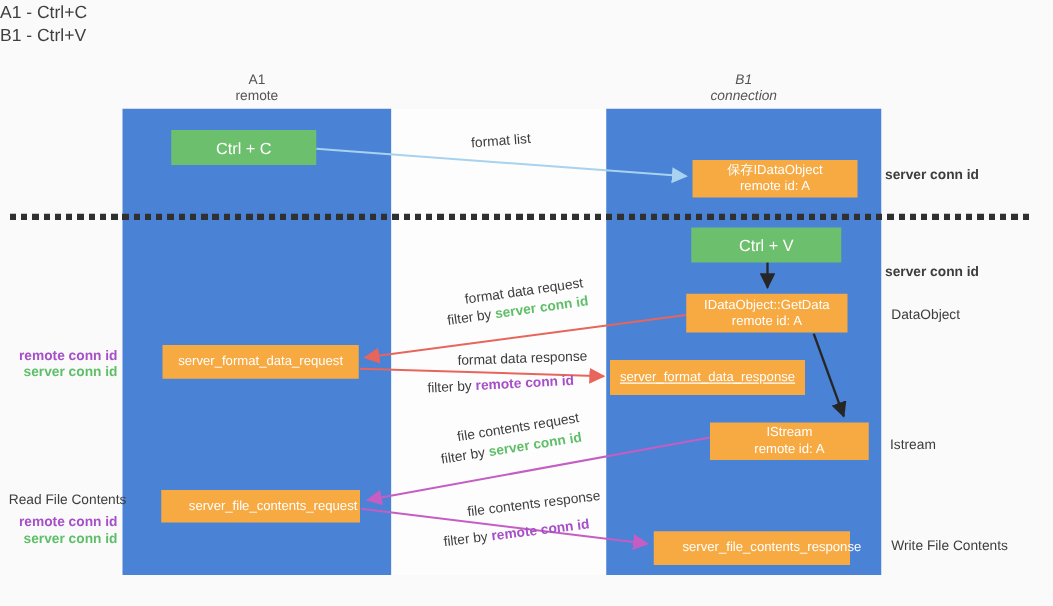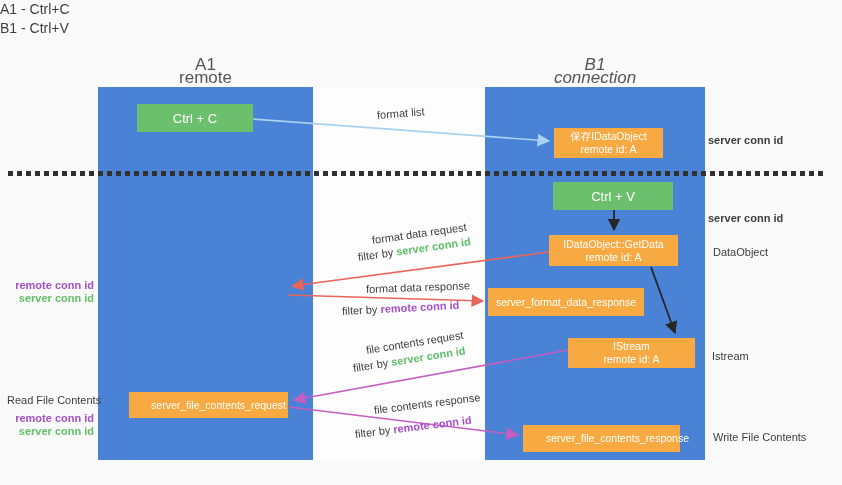--- a/index.html
+++ b/index.html
@@ -6,21 +6,21 @@
   html,body { background:#fafafa; }
   .stage {
     position:relative; width:842px; height:485px; overflow:hidden;
     background:#fafafa; font-family:"Liberation Sans", sans-serif; color:#3d3d3d;
   }
   .abs { position:absolute; }
   .title {
     left:0; top:9; width:820px; text-align:left;
     font-size:14px; line-height:19px; color:#3f3f3f;
   }
-  .lane-header { text-align:center; font-size:17px; line-height:13px; color:#555; }
+  .lane-header { text-align:center; font-size:11px; line-height:13px; color:#555; }
   .lane { background:#4a82d6; }
   .mid-strip { background:rgba(255,255,255,0.55); }
   .dotted-line {
     background:repeating-linear-gradient(90deg,#303030 0 5px, rgba(0,0,0,0) 5px 9px);
   }
   .node {
     display:flex; flex-direction:column; align-items:center; justify-content:center;
     text-align:center; color:#fff; font-size:10.5px; line-height:13px;
   }
   .node.green { background:#6cbf6c; font-size:13px; }
@@ -78,36 +78,39 @@
     <line x1="288" y1="295" x2="483" y2="301" stroke="#e8655c" stroke-width="1.6" marker-end="url(#m-red)"></line>
     <line x1="651" y1="267" x2="675" y2="333" stroke="#262626" stroke-width="1.8" marker-end="url(#m-black)"></line>
     <line x1="568" y1="350" x2="294" y2="400" stroke="#c45ec2" stroke-width="1.6" marker-end="url(#m-magenta)"></line>
     <line x1="289" y1="407" x2="518" y2="435" stroke="#c45ec2" stroke-width="1.6" marker-end="url(#m-magenta)"></line>
   </svg>
 
   <div class="abs node green" style="left:137px; top:104px; width:116px; height:28px;">
     <div>Ctrl + C</div>
   </div>
 
-  <div class="abs node orange" style="left:554px; top:128px; width:109px; height:30px;">
+  <div class="abs node orange" style="left:554px; top:128px; width:132px; height:30px;">
     <div>保存IDataObject</div>
     <div>remote id: A</div>
   </div>
 
   <div class="abs node green" style="left:553px; top:182px; width:120px; height:28px;">
     <div>Ctrl + V</div>
   </div>
 
   <div class="abs node orange" style="left:549px; top:235px; width:129px; height:31px;">
     <div>IDataObject::GetData</div>
     <div>remote id: A</div>
   </div>
 
+  <div class="abs node orange" style="left:130px; top:276px; width:157px; height:27px;">
+    <div>server_format_data_request</div>
+  </div>
 
-  <div class="abs node orange" style="left:488px; top:288px; width:156px; height:28px;">
+  <div class="abs node orange" style="left:488px; top:288px; width:156px; height:28px;text-decoration:underline;">
     <div>server_format_data_response</div>
   </div>
 
   <div class="abs node orange" style="left:568px; top:338px; width:127px; height:30px;">
     <div>IStream</div>
     <div>remote id: A</div>
   </div>
 
   <div class="abs node orange" style="left:129px; top:392px; width:159px; height:26px;padding-left:20px;">
     <div>server_file_contents_request</div>

